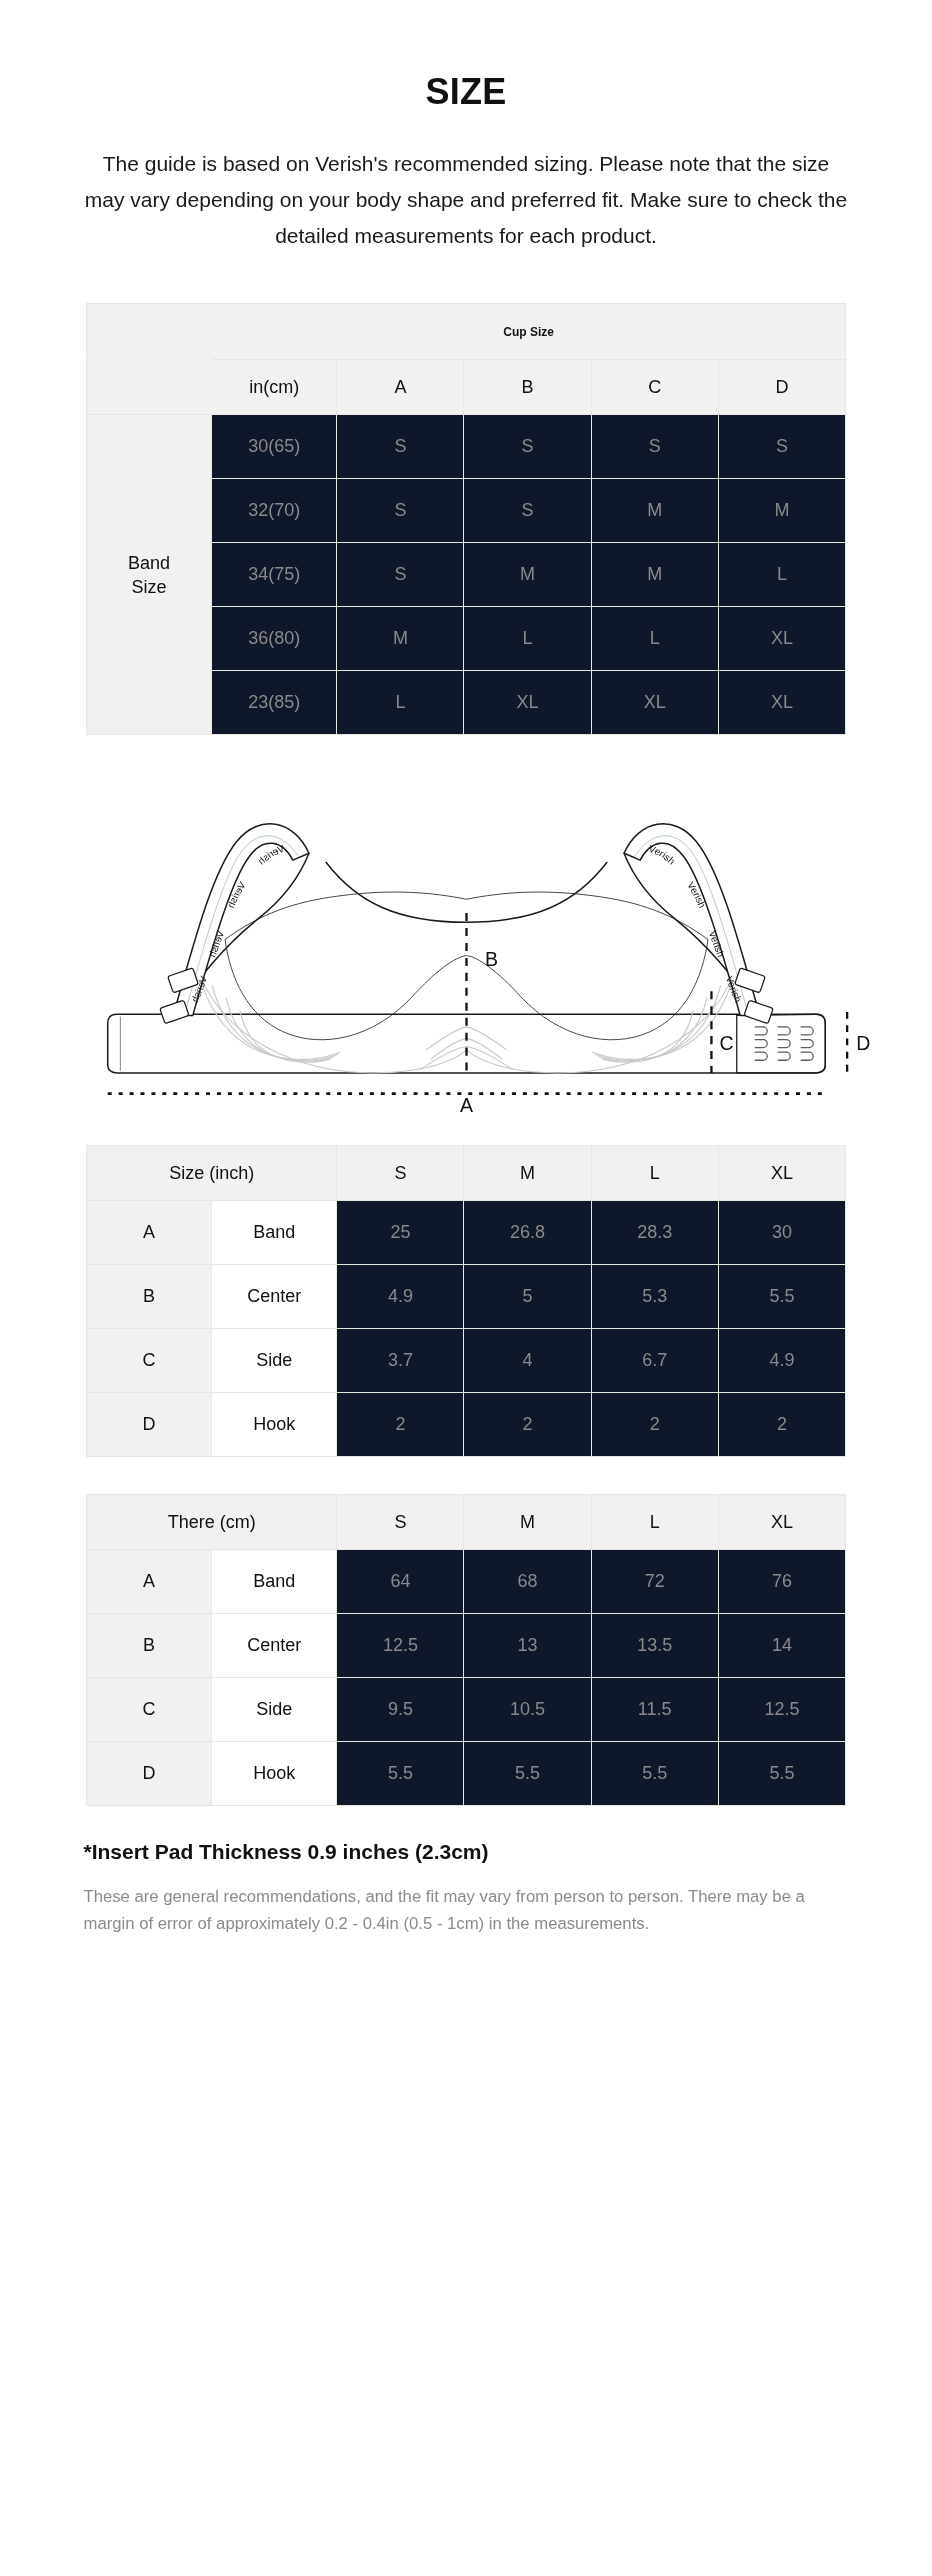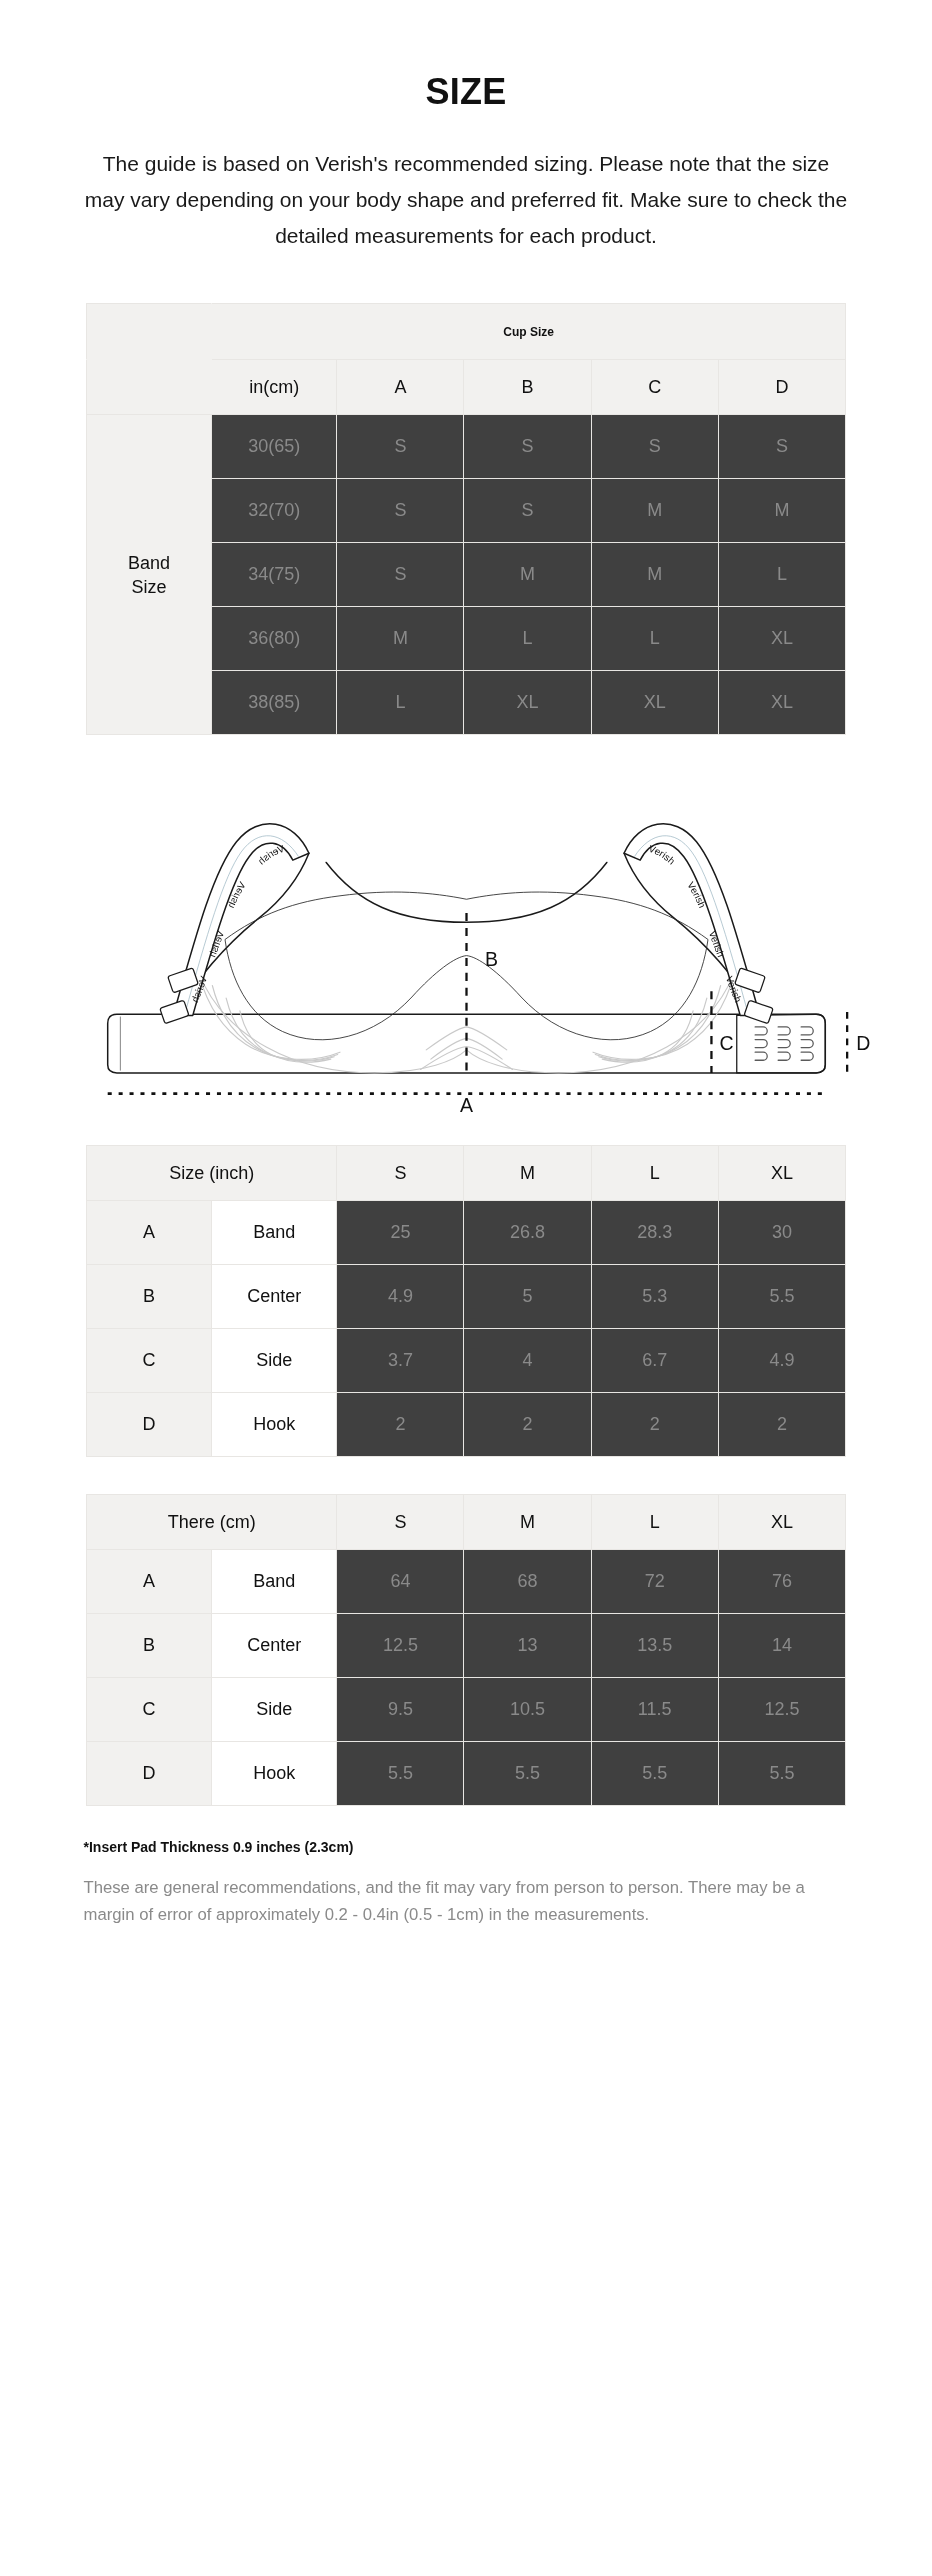--- a/index.html
+++ b/index.html
@@ -84,21 +84,21 @@
   .corner-cell {
     background: #f2f1ef;
     border-right-color: #f2f1ef !important;
   }
   .rowhead-cell {
     background: #f2f1ef;
     color: #111111;
     font-weight: 700;
   }
   .data-cell {
-    background: #404040;
+    background: #0f172a;
     color: #8a8a8a;
     height: 63px;
   }
   .label-cell {
     background: #ffffff;
     color: #111111;
     font-weight: 700;
     height: 63px;
   }
   .sidehead-cell {
@@ -136,21 +136,21 @@
     margin: 0 auto;
   }
 
   
   .notes {
     width: 765px;
     margin: 0 auto;
     padding-top: 32px;
   }
   .note-strong {
-    font-size: 14px;
+    font-size: 21px;
     font-weight: 700;
     color: #111111;
     margin: 0 0 17.3px 0;
     line-height: 1.3;
   }
   .note-small {
     font-size: 16.7px;
     line-height: 1.62;
     color: #8a8a8a;
     margin: 0;
@@ -220,21 +220,21 @@
           <td class="data-cell">L</td>
         </tr>
         <tr>
           <td class="data-cell">36(80)</td>
           <td class="data-cell">M</td>
           <td class="data-cell">L</td>
           <td class="data-cell">L</td>
           <td class="data-cell">XL</td>
         </tr>
         <tr>
-          <td class="data-cell">38(85)</td>
+          <td class="data-cell">23(85)</td>
           <td class="data-cell">L</td>
           <td class="data-cell">XL</td>
           <td class="data-cell">XL</td>
           <td class="data-cell">XL</td>
         </tr>
       </tbody>
     </table>
   </div>
 
   <div class="spacer-b"></div>

